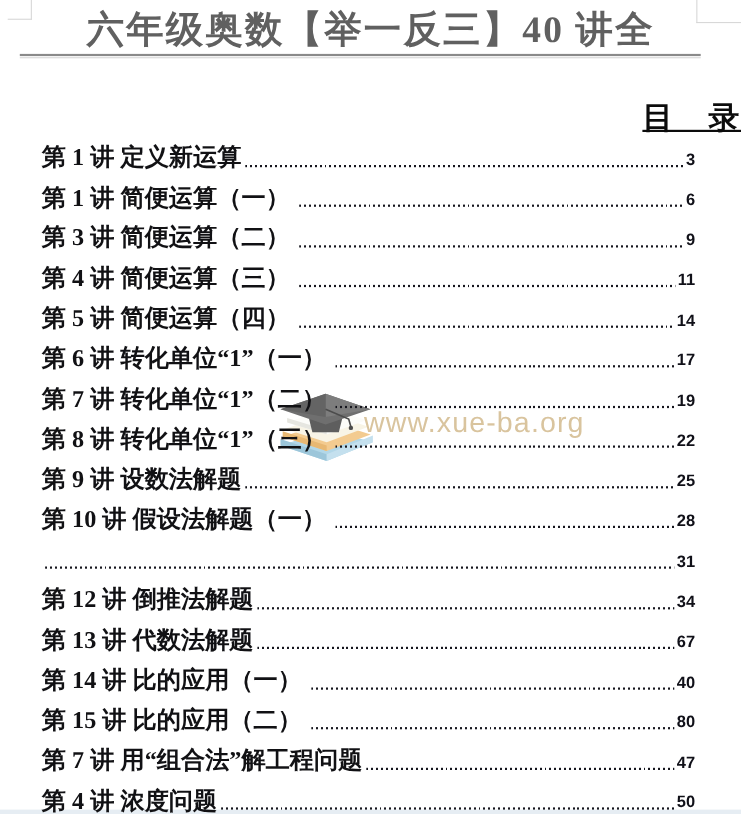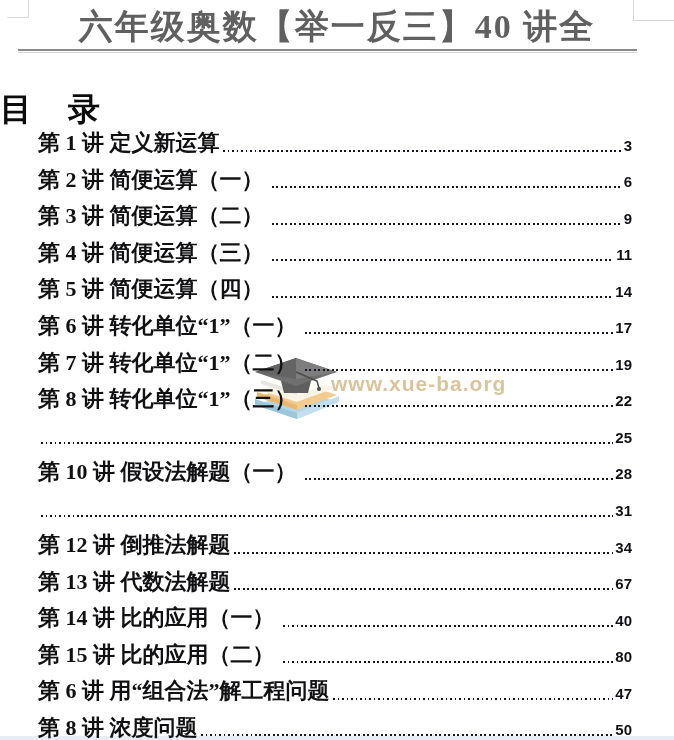--- a/index.html
+++ b/index.html
@@ -39,41 +39,42 @@
     position: absolute;
     top: 49px; left: 18px; width: 619px;
     height: 1px;
     border-top: 2px solid #8a8a8a;
     border-bottom: 1px solid #d6d6d6;
   }
 
   .toc-heading {
     position: absolute;
     top: 88px; left: 0; width: 100%;
-    text-align: left;
-    font-size: 32px;
+    text-align: right;
+    font-size: 28px;
     font-weight: bold;
     color: #0c0c0c;
     letter-spacing: 2px;
     white-space: pre;
+    text-decoration: underline;
   }
 
   
   .watermark {
     position: absolute;
     top: 355px; left: 247px;
     z-index: 0;
     display: flex;
     align-items: center;
   }
   .watermark-logo { width: 98px; height: 70px; }
   .watermark-text {
     font-family: "Liberation Sans", "DejaVu Sans", sans-serif;
-    font-size: 21px;
-    font-weight: bold;
+    font-size: 26px;
+    font-weight: normal;
     letter-spacing: 1px;
     color: #d9c49e;
     margin-left: -14px;
     margin-top: -12px;
   }
 
   
   .toc-list {
     position: absolute;
     top: 119px; left: 38px; width: 594px;
@@ -153,21 +154,21 @@
   </div>
 
   <div class="toc-list" id="toc-list">
   <div class="toc-row">
     <span class="toc-label">第 1 讲 定义新运算</span>
     <span class="toc-dots"></span>
     <span class="toc-page">3</span>
   </div>
 
   <div class="toc-row">
-    <span class="toc-label">第 2 讲 简便运算（一） </span>
+    <span class="toc-label">第 1 讲 简便运算（一） </span>
     <span class="toc-dots"></span>
     <span class="toc-page">6</span>
   </div>
 
   <div class="toc-row">
     <span class="toc-label">第 3 讲 简便运算（二） </span>
     <span class="toc-dots"></span>
     <span class="toc-page">9</span>
   </div>
 
@@ -195,20 +196,21 @@
     <span class="toc-page">19</span>
   </div>
 
   <div class="toc-row">
     <span class="toc-label">第 8 讲 转化单位“1”（三） </span>
     <span class="toc-dots"></span>
     <span class="toc-page">22</span>
   </div>
 
   <div class="toc-row">
+    <span class="toc-label">第 9 讲 设数法解题</span>
     <span class="toc-dots"></span>
     <span class="toc-page">25</span>
   </div>
 
   <div class="toc-row">
     <span class="toc-label">第 10 讲 假设法解题（一） </span>
     <span class="toc-dots"></span>
     <span class="toc-page">28</span>
   </div>
 
@@ -235,26 +237,26 @@
     <span class="toc-page">40</span>
   </div>
 
   <div class="toc-row">
     <span class="toc-label">第 15 讲 比的应用（二） </span>
     <span class="toc-dots"></span>
     <span class="toc-page">80</span>
   </div>
 
   <div class="toc-row">
-    <span class="toc-label">第 6 讲 用“组合法”解工程问题</span>
+    <span class="toc-label">第 7 讲 用“组合法”解工程问题</span>
     <span class="toc-dots"></span>
     <span class="toc-page">47</span>
   </div>
 
   <div class="toc-row">
-    <span class="toc-label">第 8 讲 浓度问题</span>
+    <span class="toc-label">第 4 讲 浓度问题</span>
     <span class="toc-dots"></span>
     <span class="toc-page">50</span>
   </div>
 </div>
 
   <div class="bottom-strip"></div>
 </div>
 
 </body></html>

